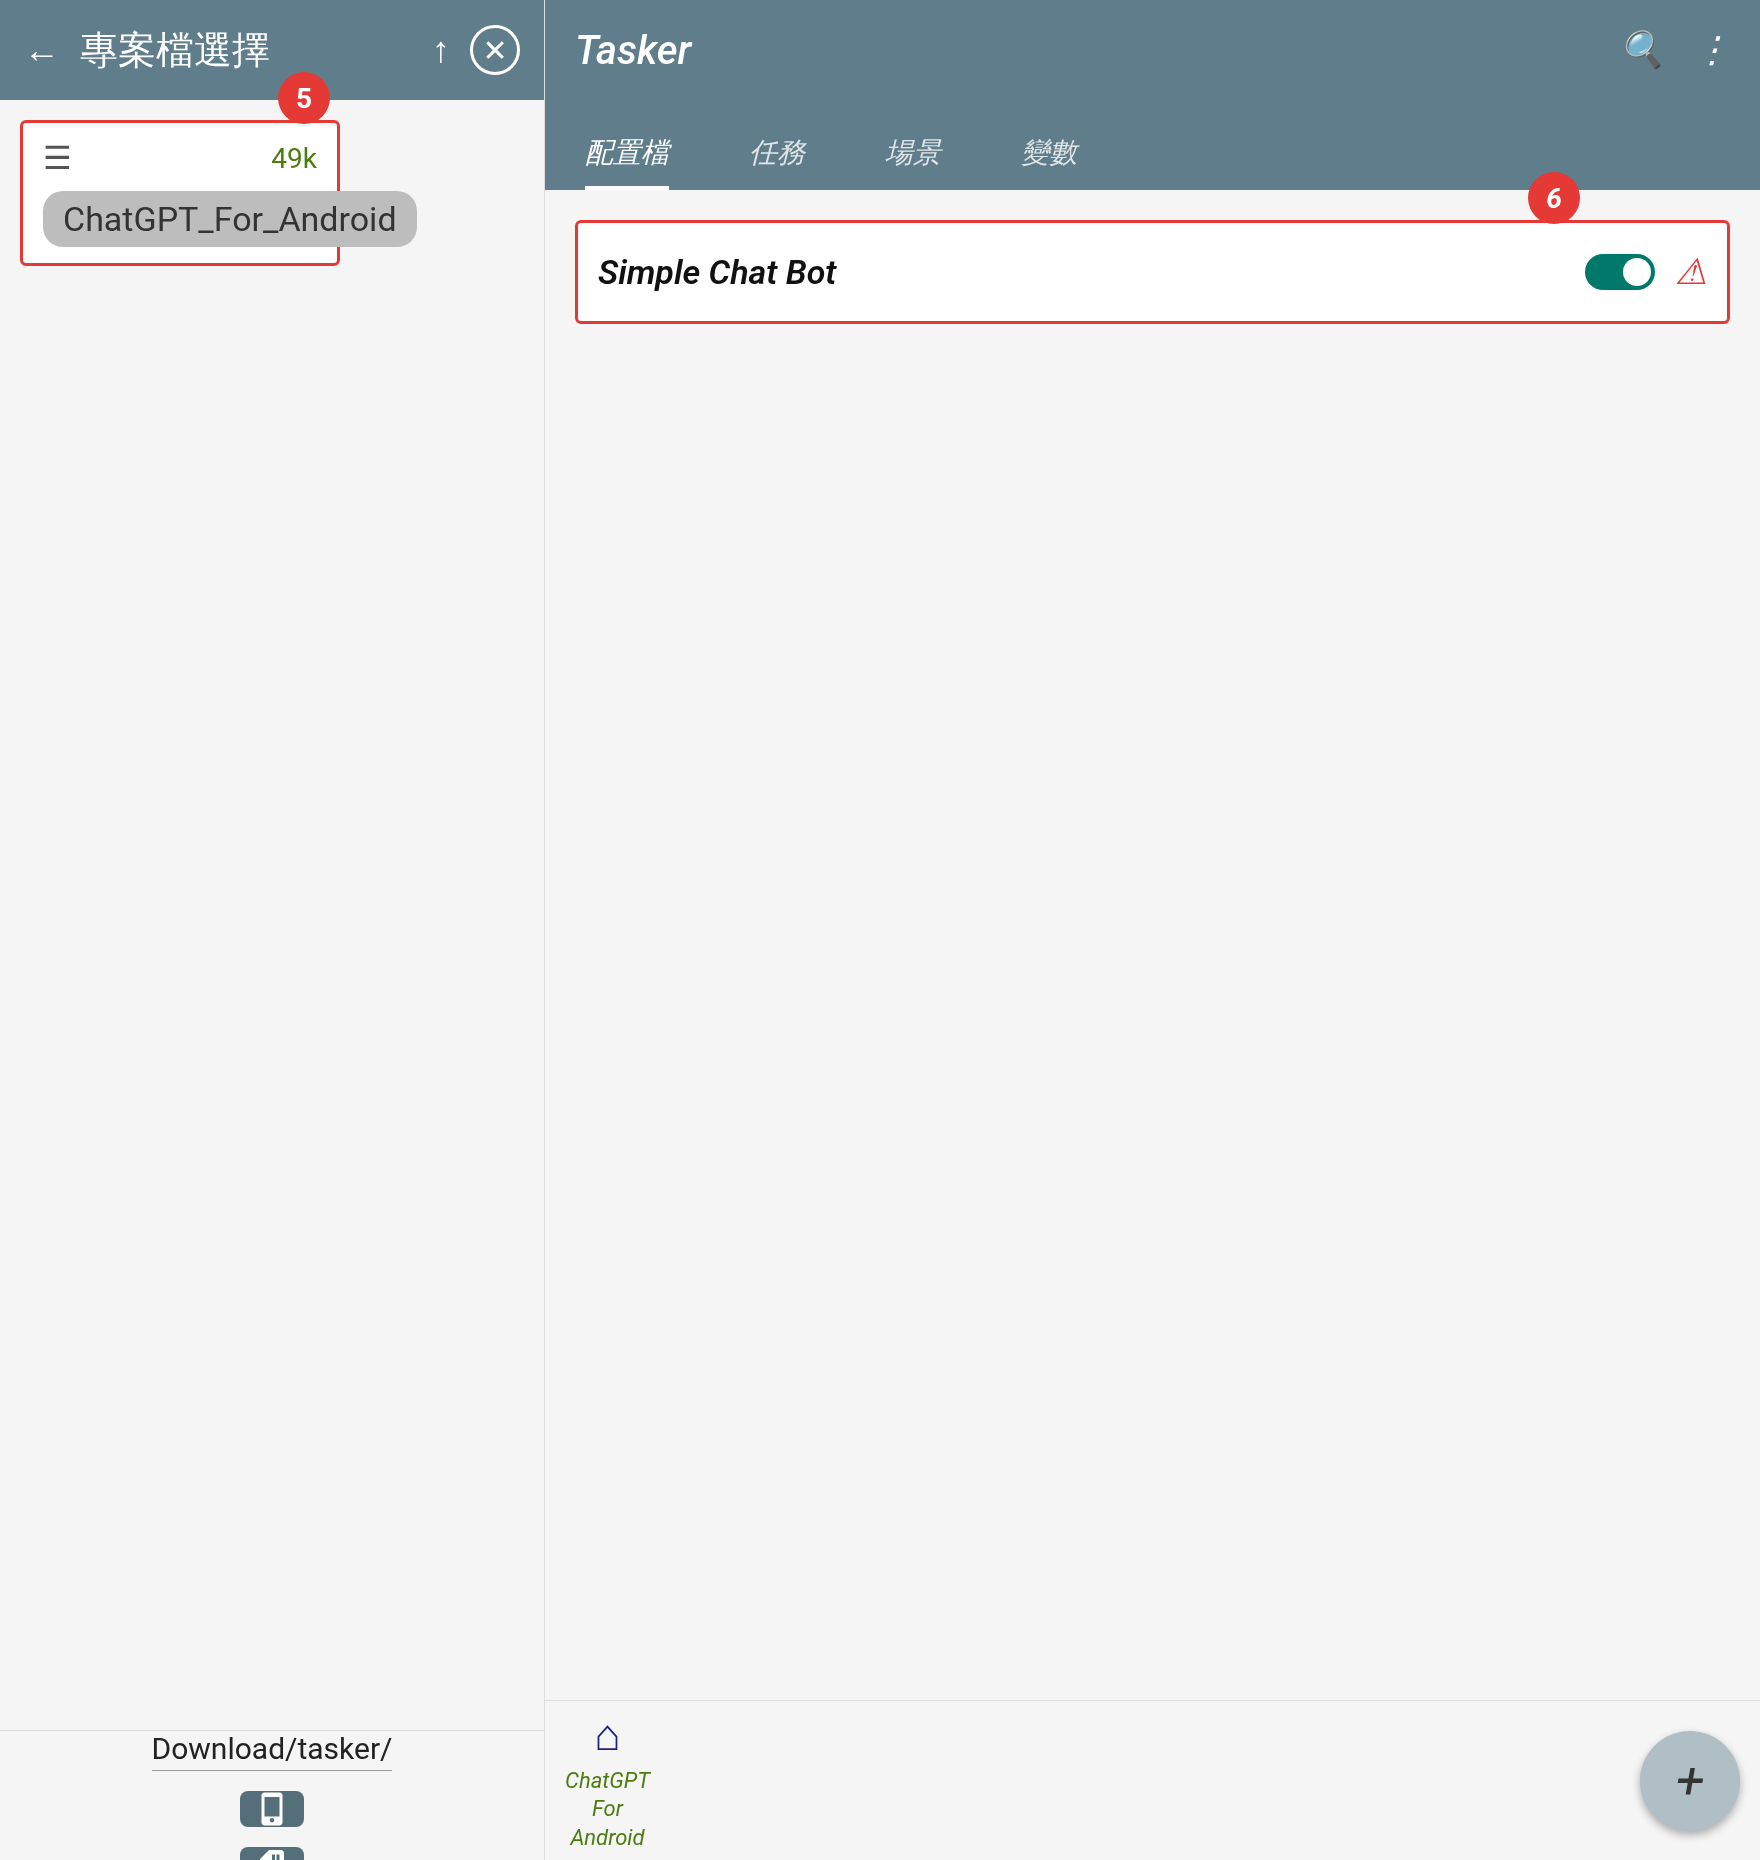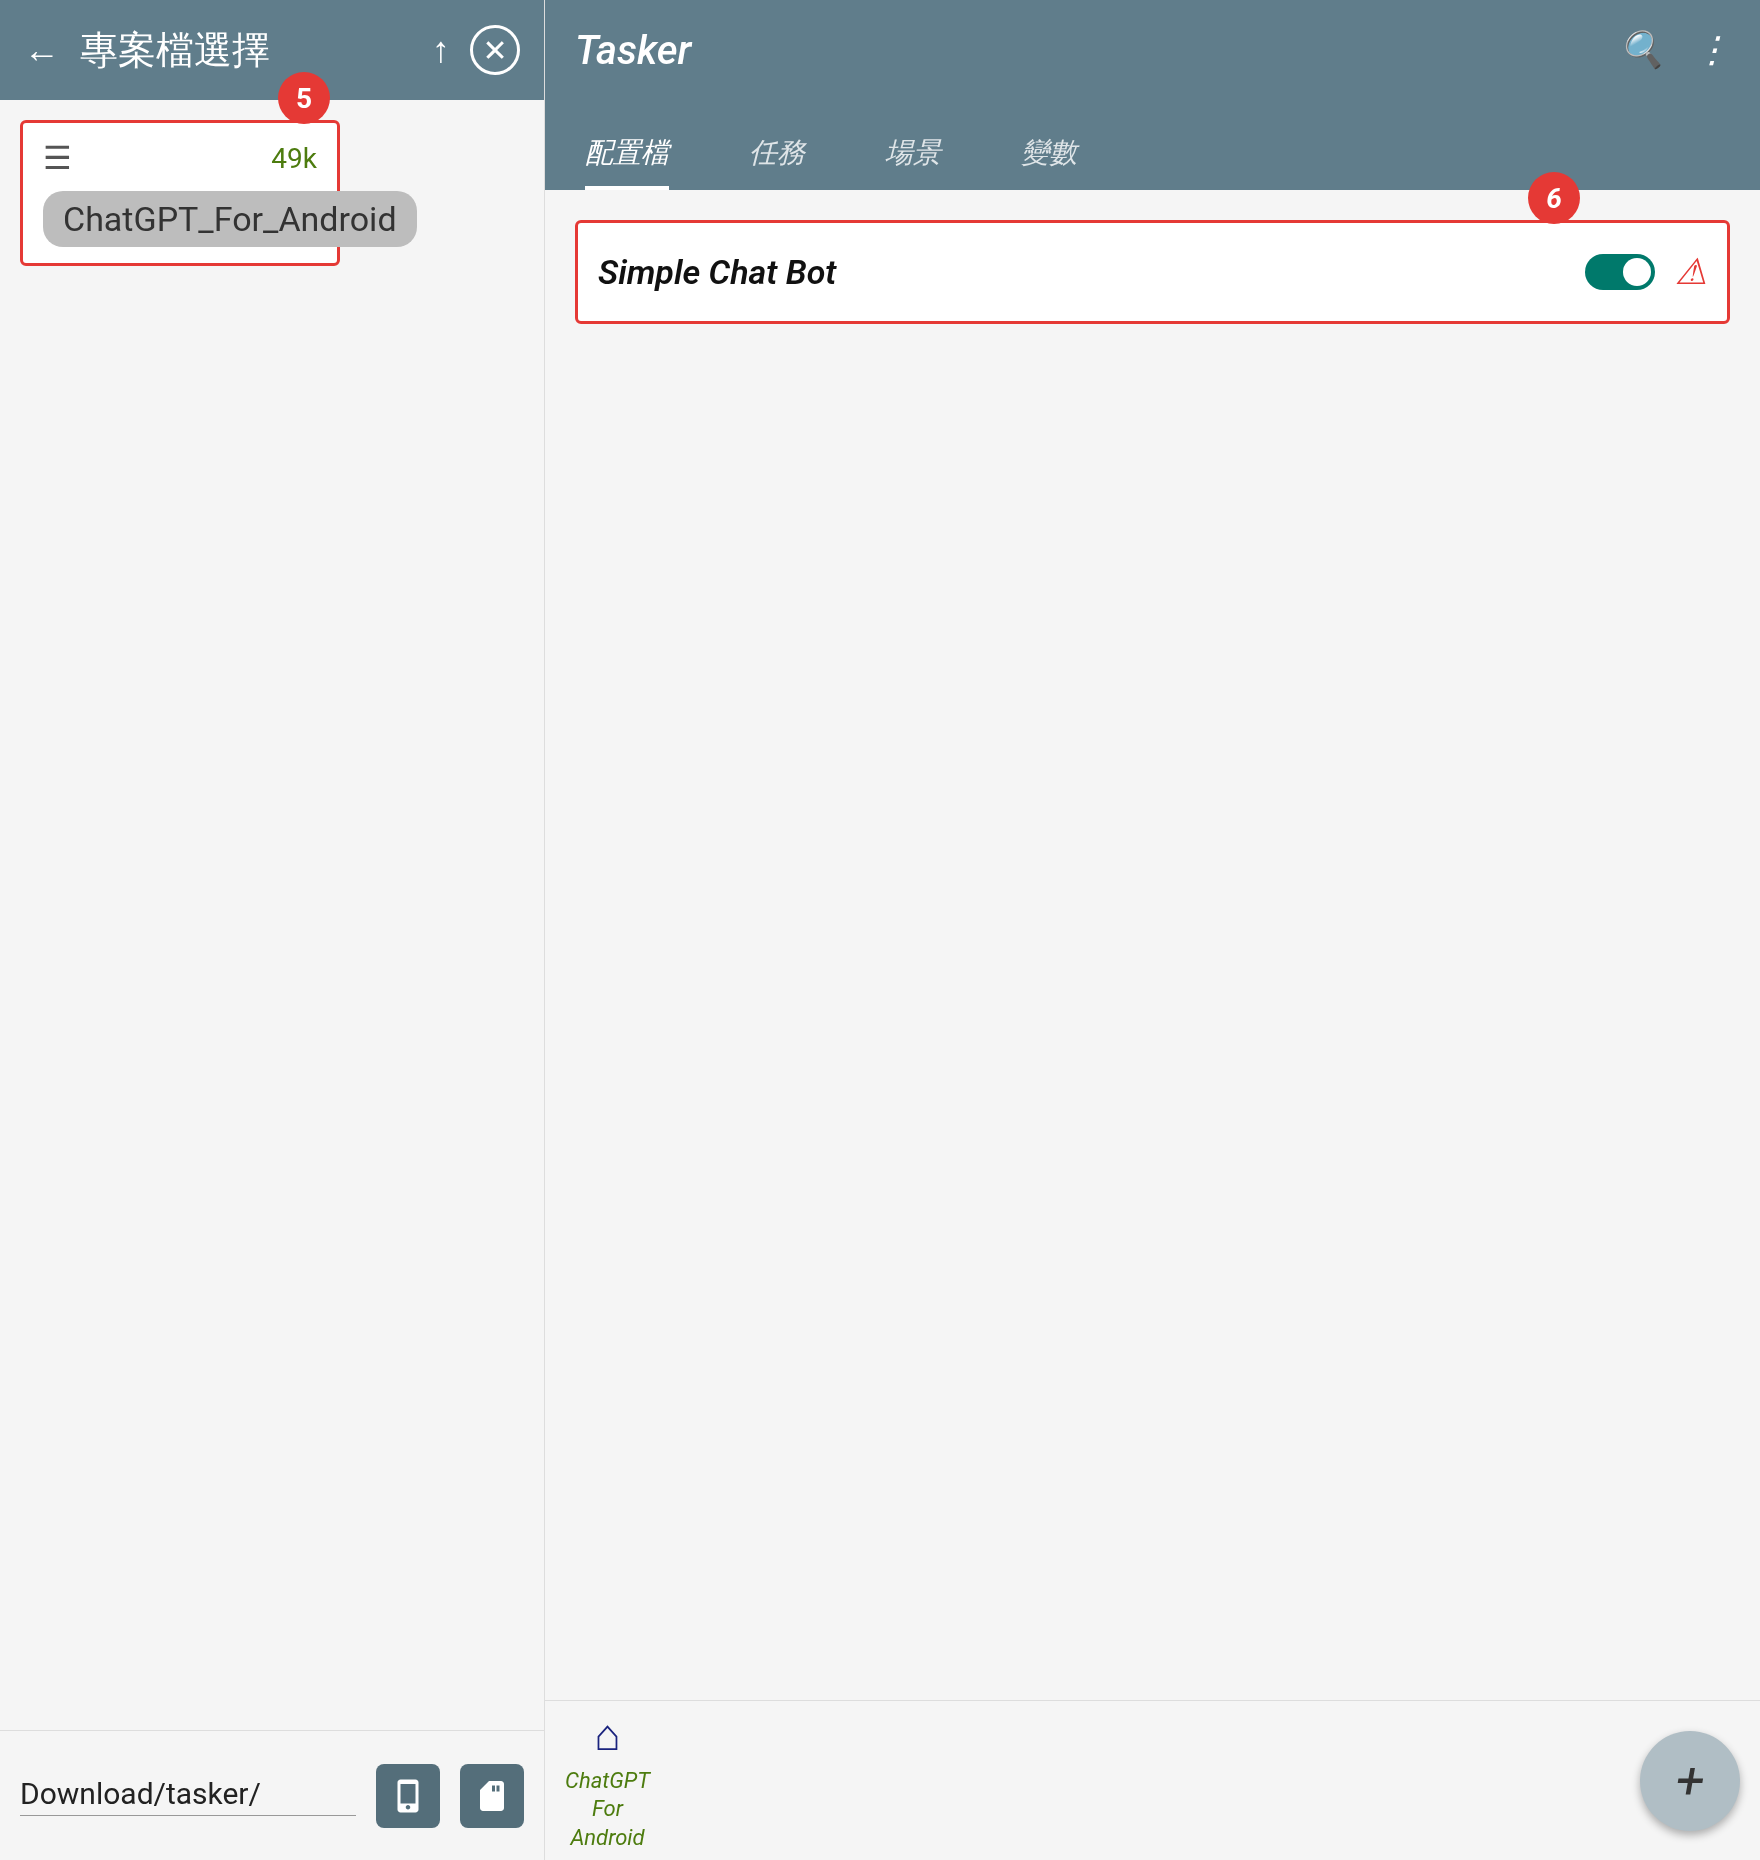--- a/index.html
+++ b/index.html
@@ -124,20 +124,21 @@
     }
 
     .left-footer {
       height: 130px;
       background: #f5f5f5;
       display: flex;
       align-items: center;
       padding: 0 20px;
       gap: 20px;
       border-top: 1px solid #ddd;
+      flex-direction: column;
     }
 
     .footer-path {
       flex: 1;
       font-size: 30px;
       color: #222;
       border-bottom: 1px solid #999;
       padding-bottom: 4px;
     }
 

